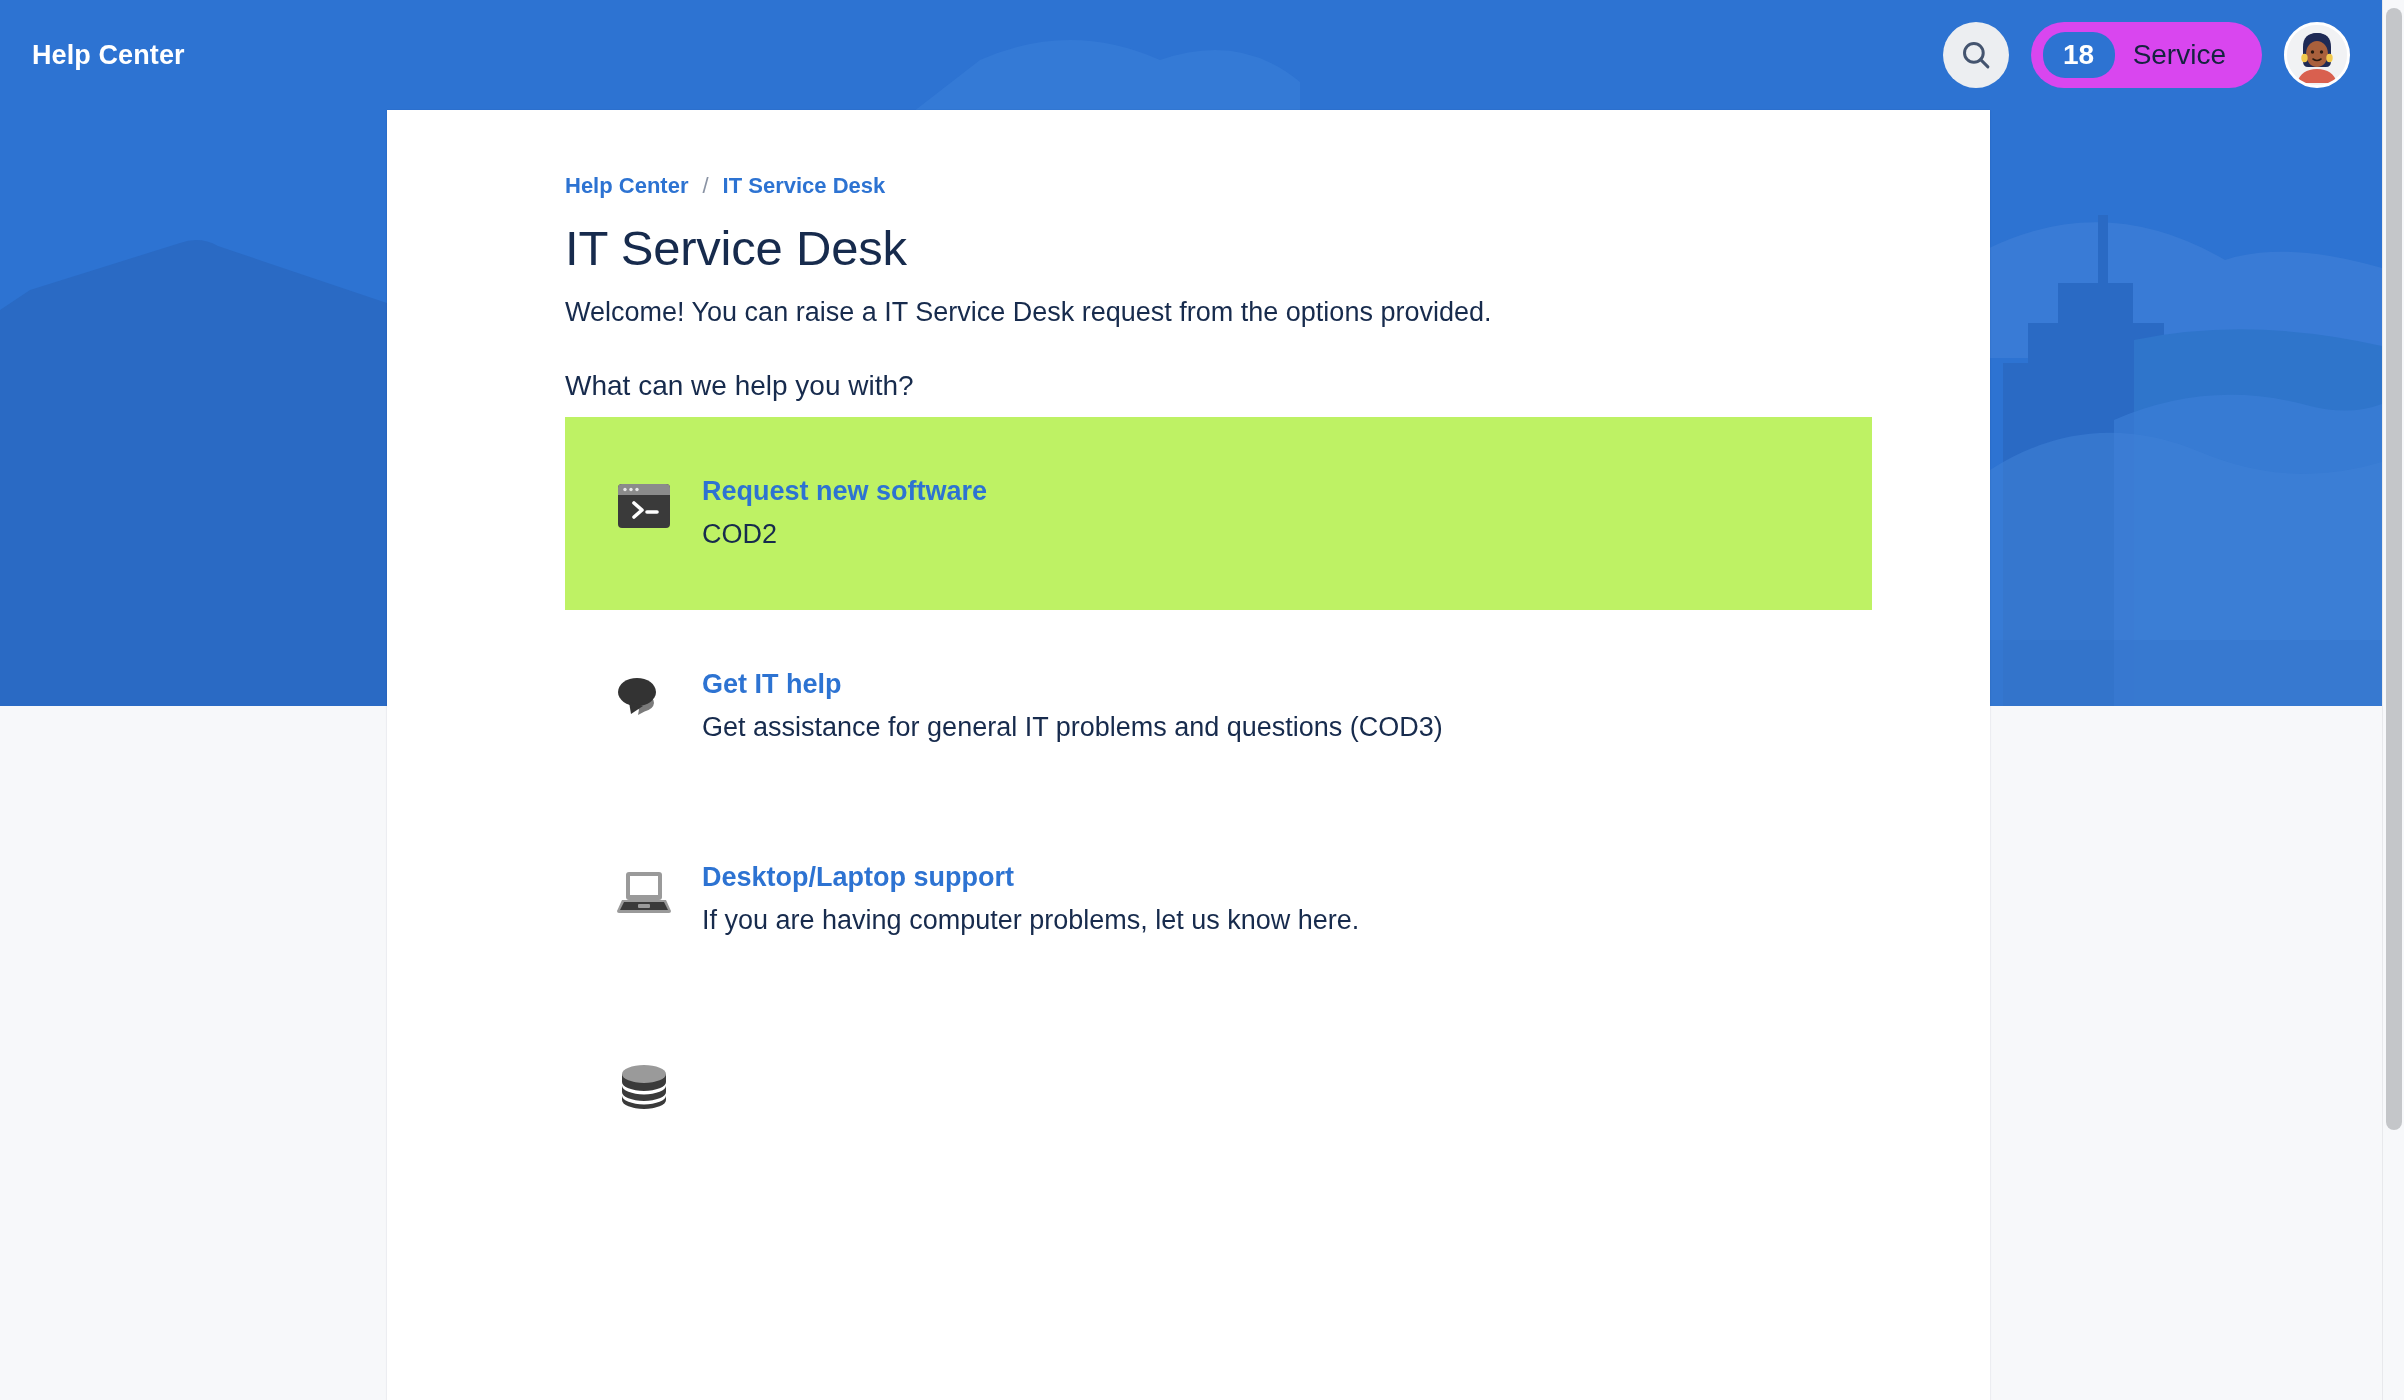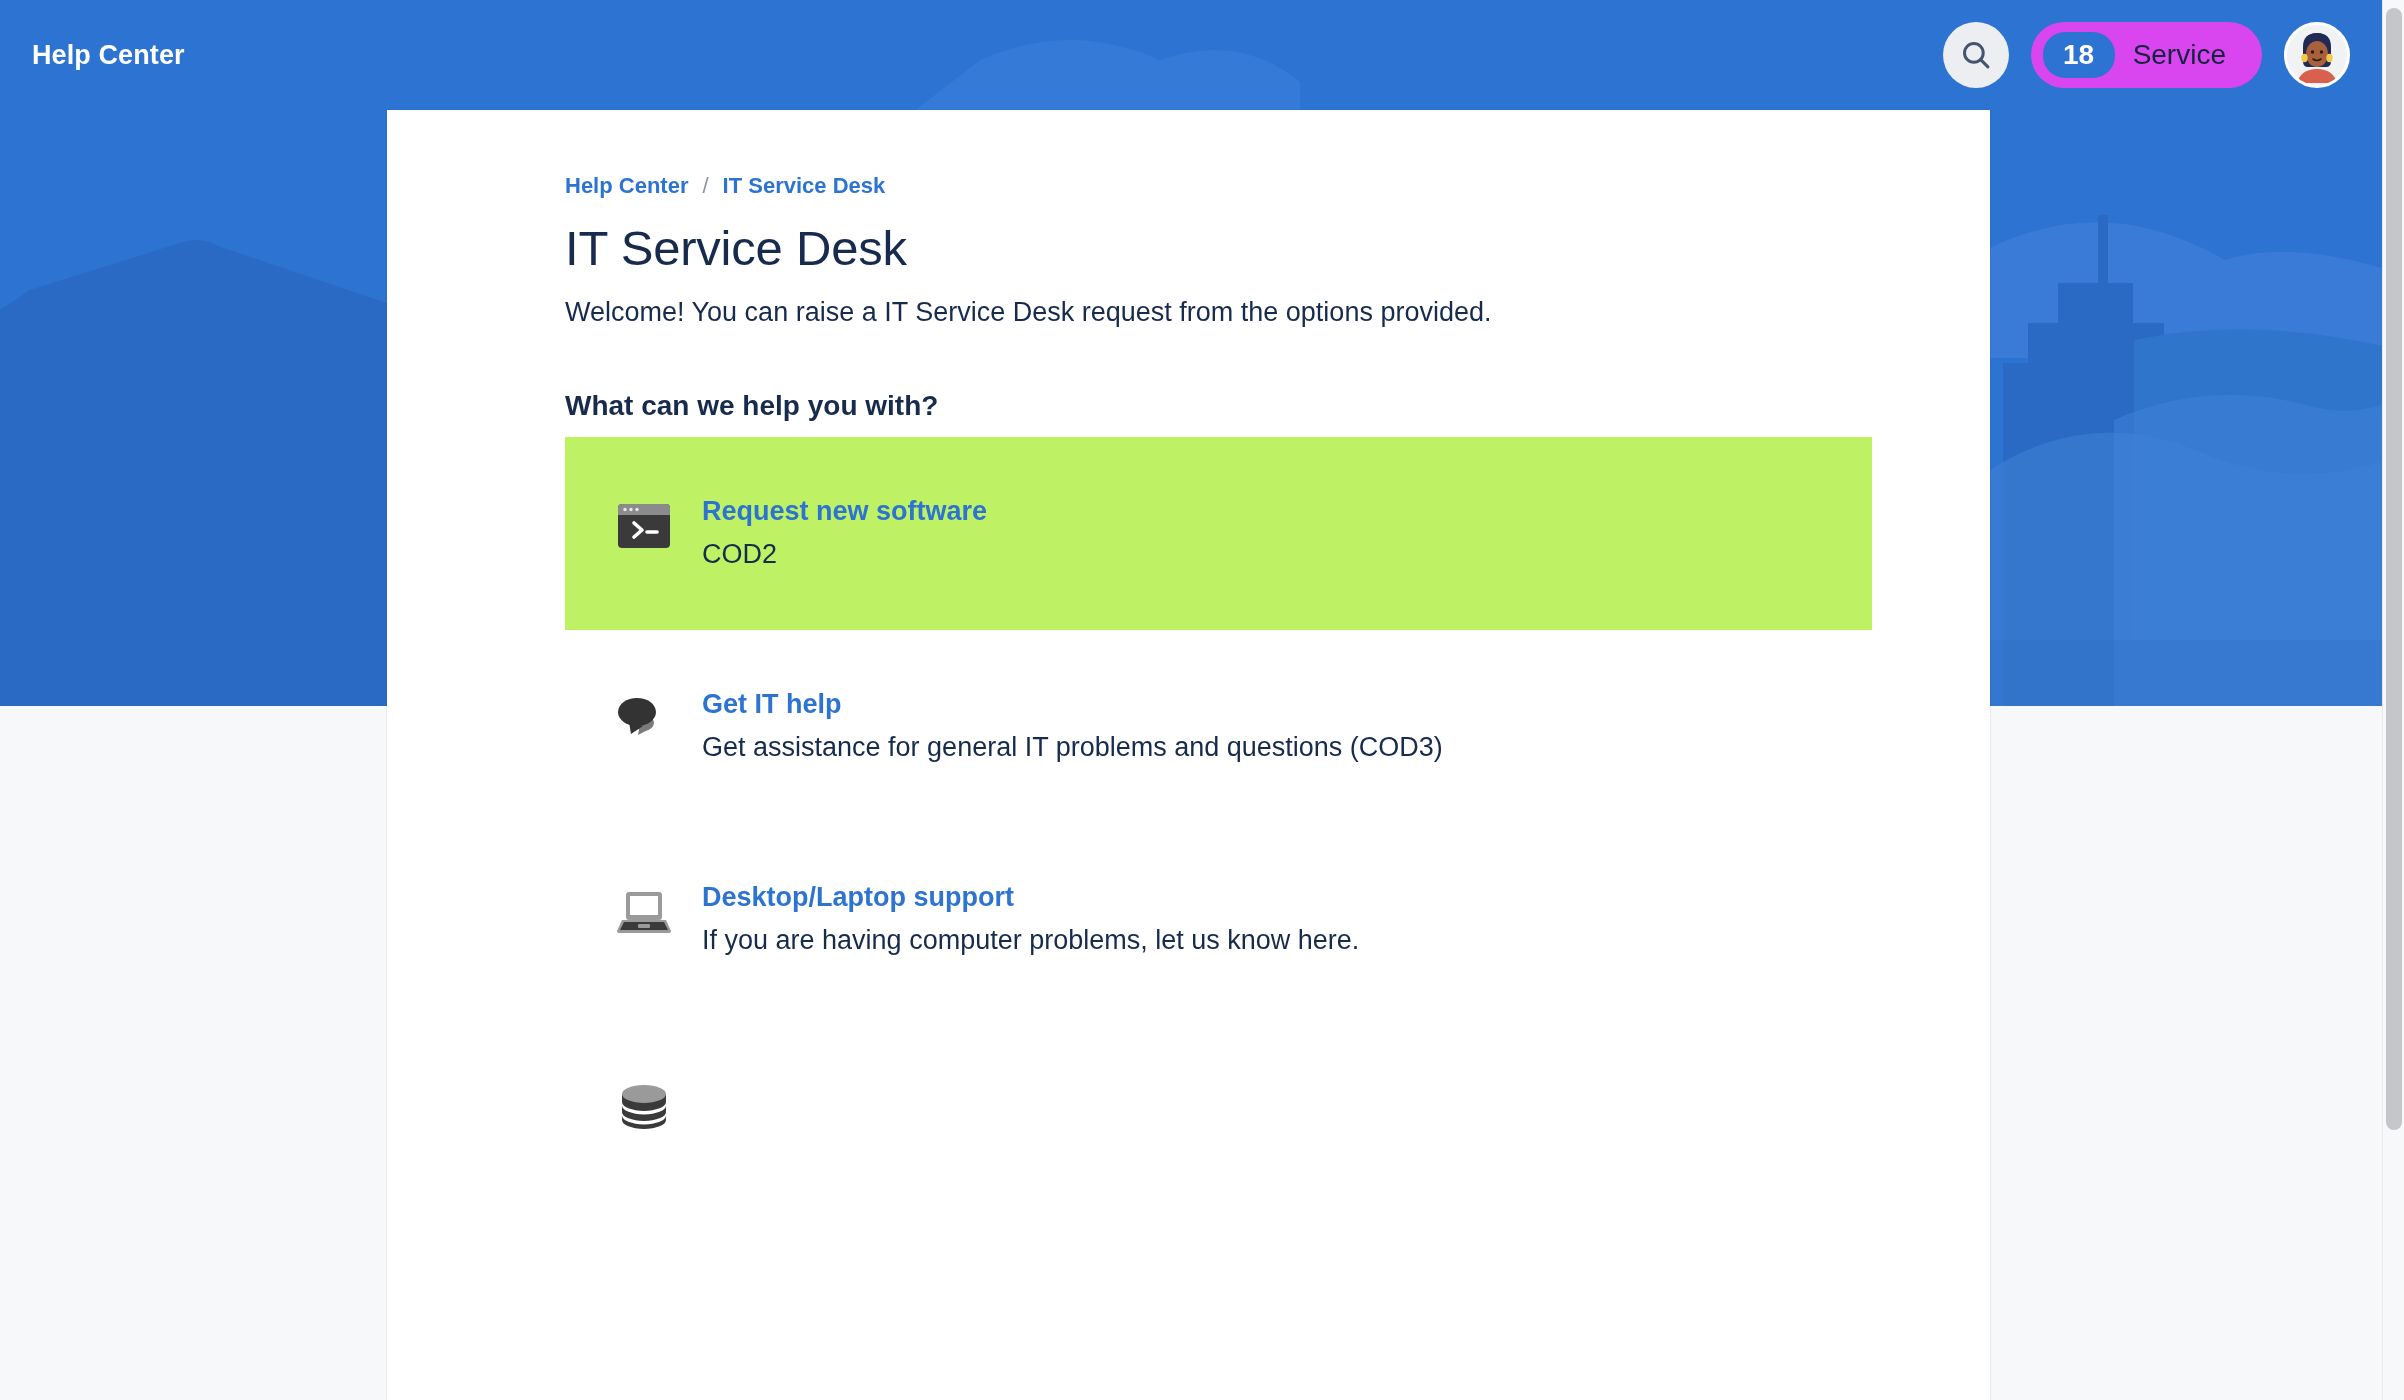--- a/index.html
+++ b/index.html
@@ -130,25 +130,25 @@
     font-size: 49px;
     color: #172b4d;
     font-weight: normal;
     line-height: 1.14;
     margin-bottom: 20px;
     letter-spacing: -0.2px;
   }
   .page-desc {
     font-size: 27px;
     color: #172b4d;
-    margin-bottom: 62px;
+    margin-bottom: 42px;
   }
   .section-title {
     font-size: 28px;
-    font-weight: bold;
+    font-weight: normal;
     color: #172b4d;
     margin-bottom: 15px;
   }
 
   
   .req-list { width: 1307px; }
   .req-item {
     display: flex;
     align-items: flex-start;
     gap: 30px;

